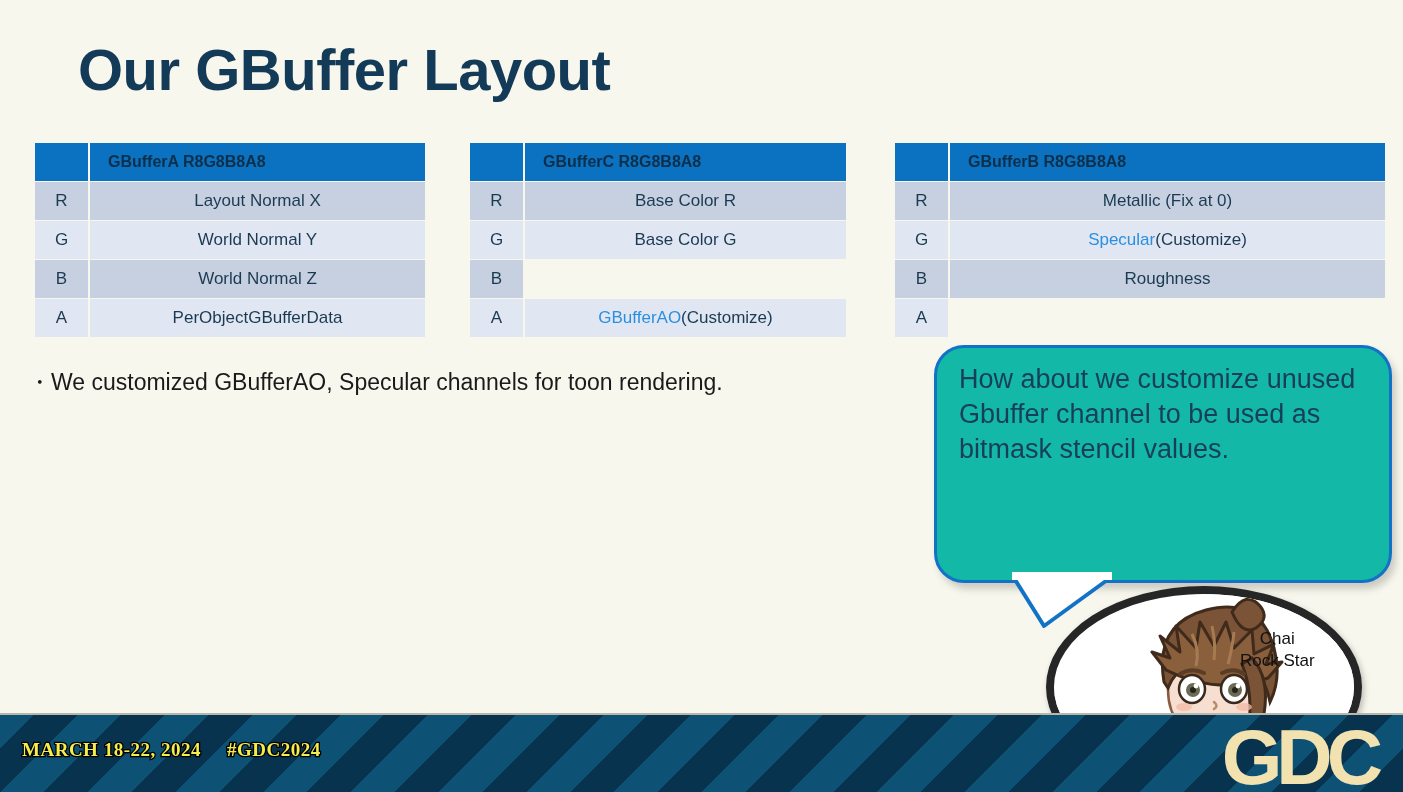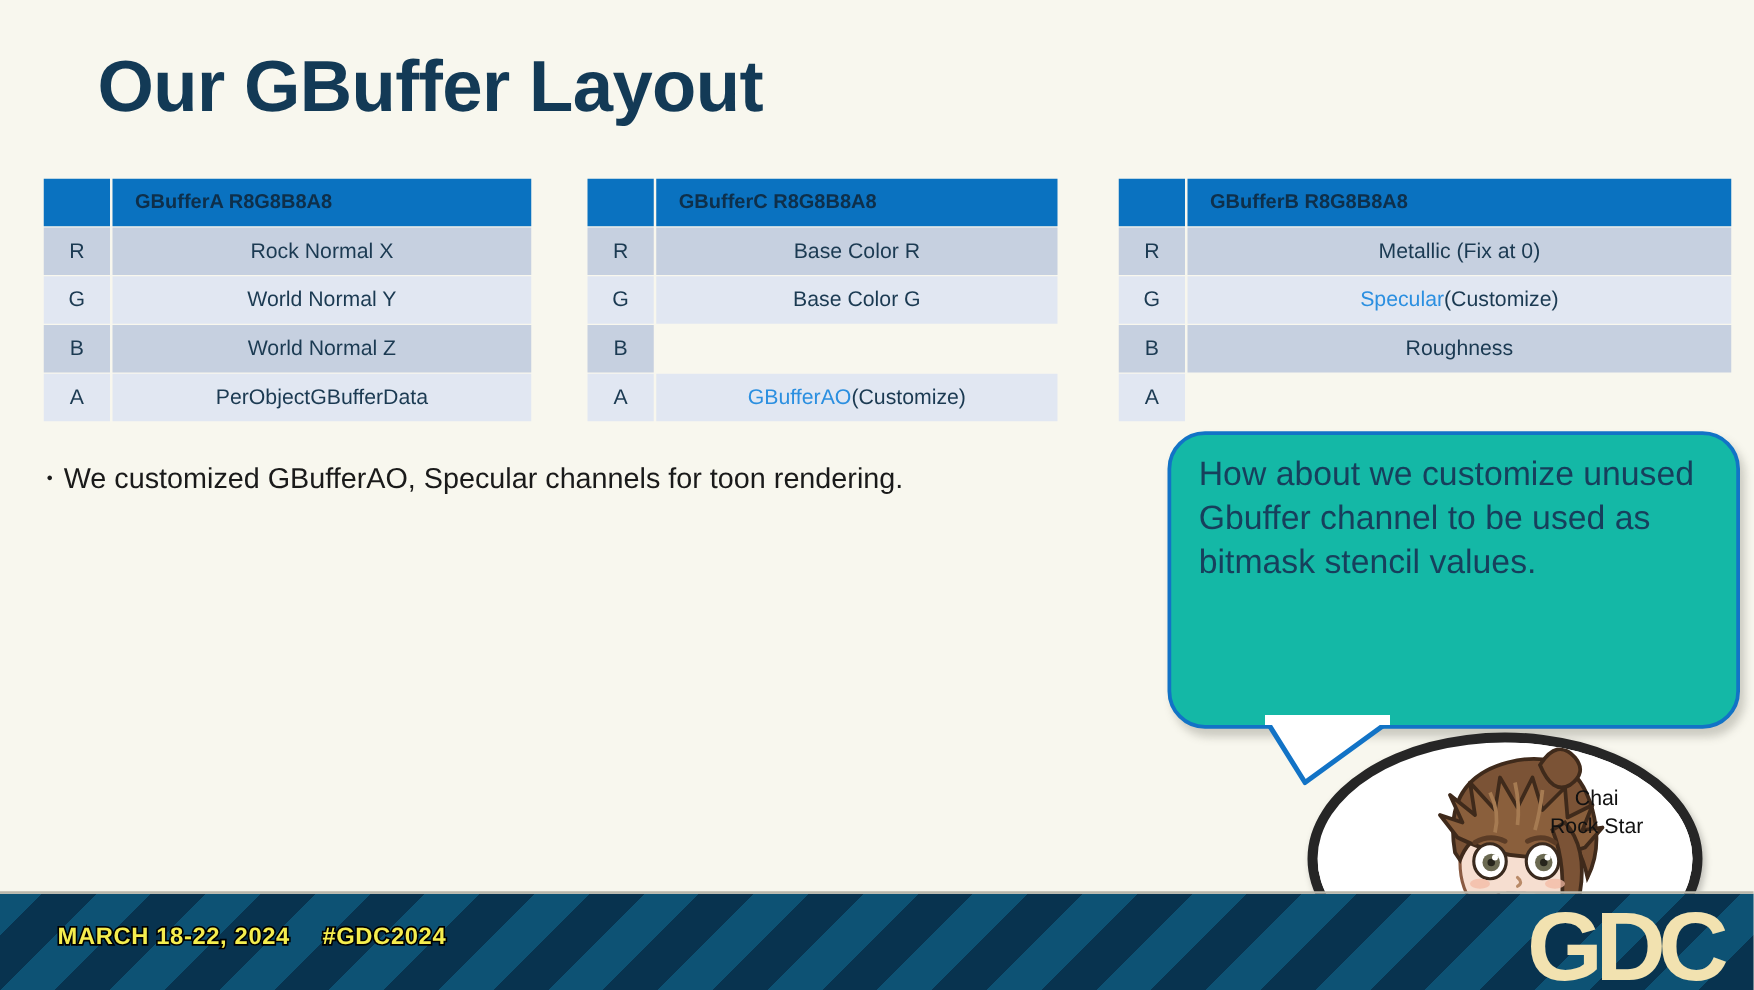--- a/index.html
+++ b/index.html
@@ -89,26 +89,26 @@
   .footer{
     position:absolute;left:0;bottom:0;width:1403px;height:77px;
     background:
       repeating-linear-gradient(-45deg,
         #08334f 0px,#08334f 31px,
         #0d5274 31px,#0d5274 62px);
     border-top:2px solid #b9b7ab;
     overflow:hidden;
   }
   .footer-text{
-    position:absolute;left:46px;top:24px;
+    position:absolute;left:22px;top:24px;
     font-size:19px;font-weight:bold;color:#f5ed4e;
     letter-spacing:0.5px;
     -webkit-text-stroke:2.6px #000;
     paint-order:stroke fill;
-    font-family:Liberation Sans, sans-serif;
+    font-family:Liberation Serif, serif;
   }
   .footer-text span{margin-right:26px;}
   .gdc-logo{
     position:absolute;right:26px;bottom:-4px;
     font-size:78px;font-weight:bold;color:#f2e2b0;
     letter-spacing:-6px;line-height:1;
     font-family:"Liberation Sans", sans-serif;
   }
 </style>
 </head>
@@ -116,21 +116,21 @@
 
 <div class="slide-title">Our GBuffer Layout</div>
 
 <div class="gbuf-table" id="table-a">
   <div class="gbuf-row hdr">
     <div class="gbuf-key"></div>
     <div class="gbuf-val">GBufferA R8G8B8A8</div>
   </div>
   <div class="gbuf-row dark">
     <div class="gbuf-key">R</div>
-    <div class="gbuf-val">Rock Normal X</div>
+    <div class="gbuf-val">Layout Normal X</div>
   </div>
   <div class="gbuf-row light">
     <div class="gbuf-key">G</div>
     <div class="gbuf-val">World Normal Y</div>
   </div>
   <div class="gbuf-row dark">
     <div class="gbuf-key">B</div>
     <div class="gbuf-val">World Normal Z</div>
   </div>
   <div class="gbuf-row light">

